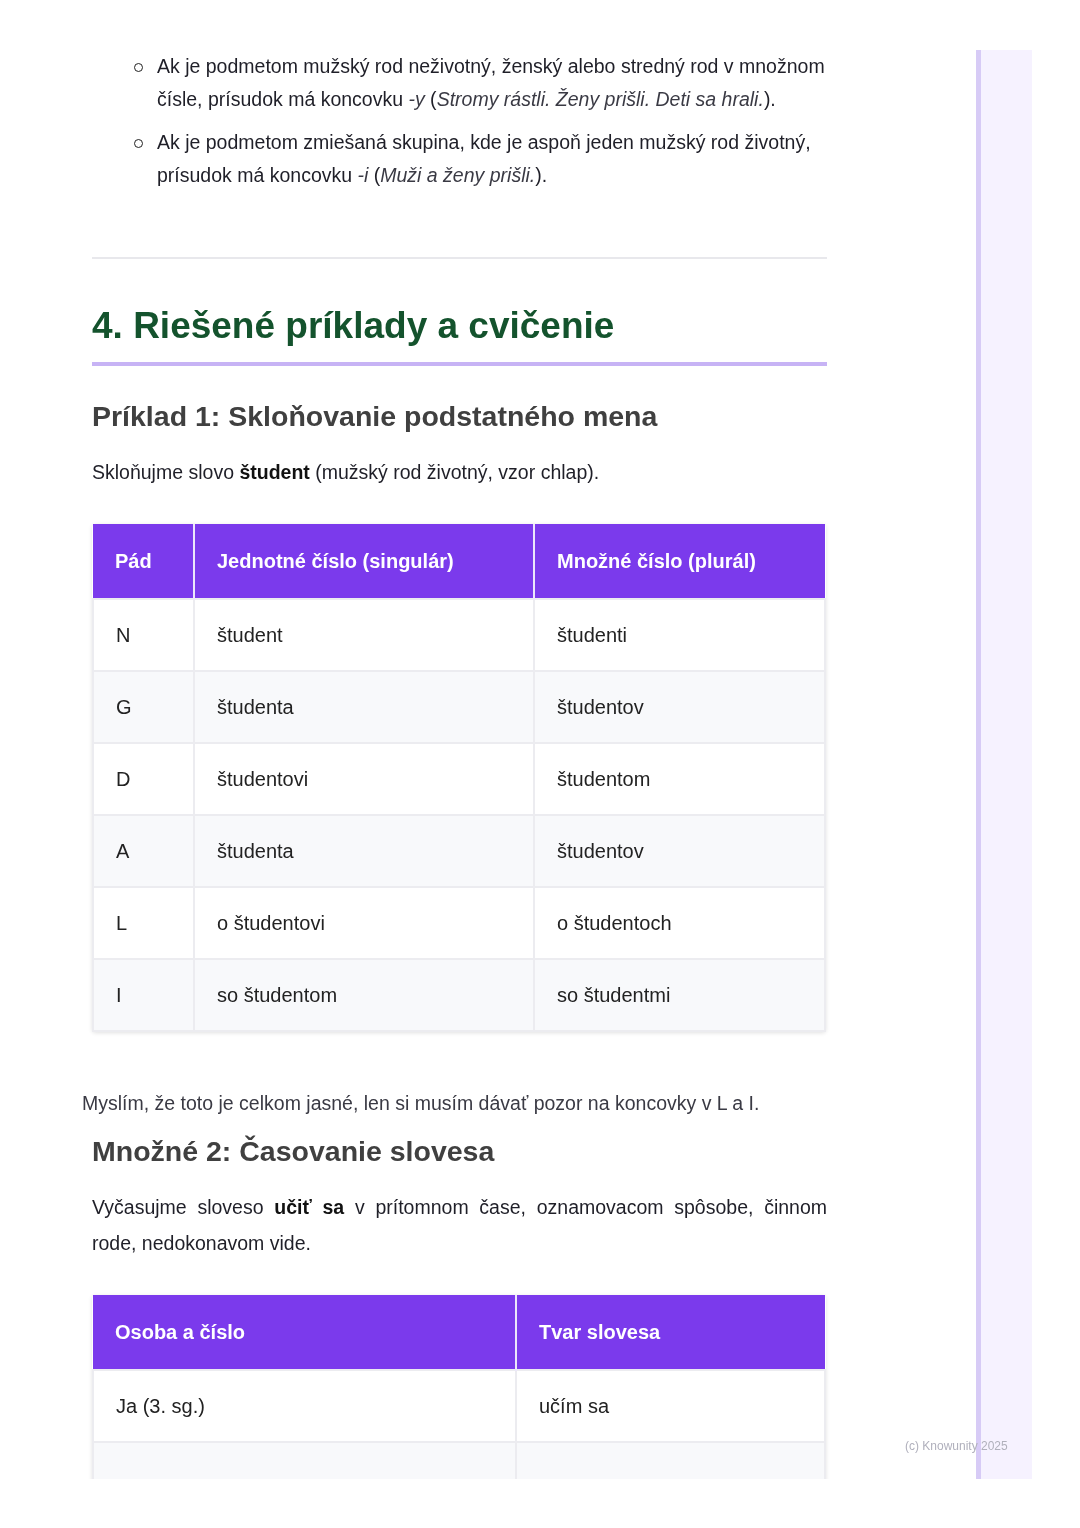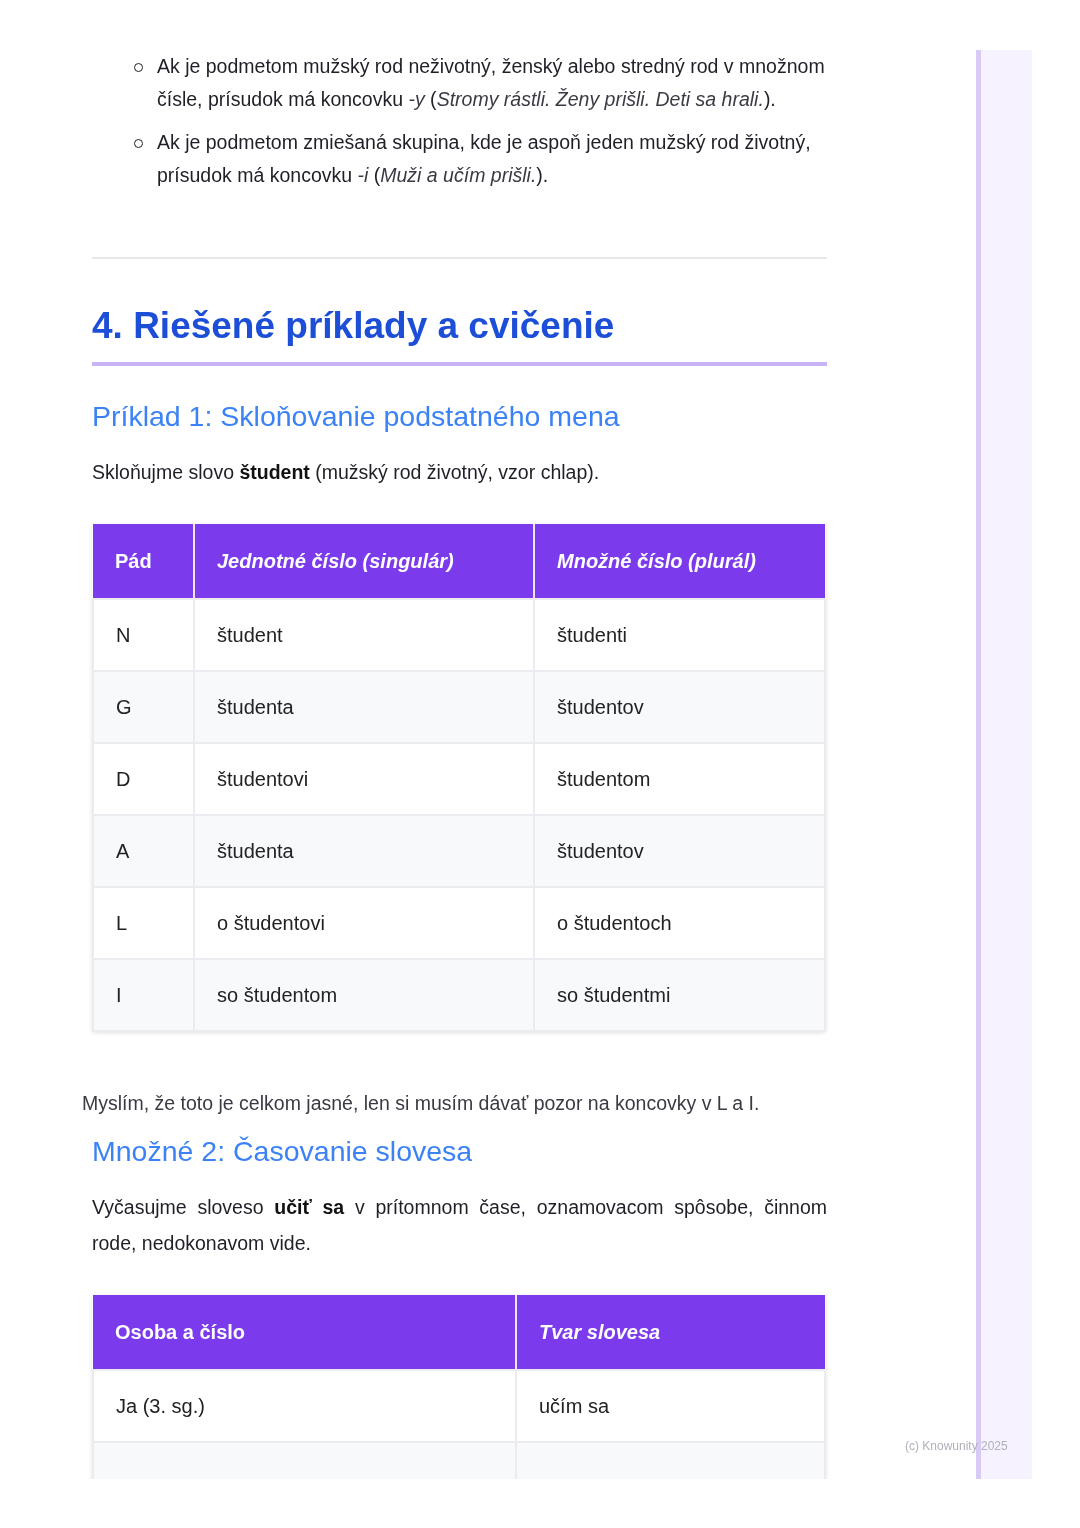--- a/index.html
+++ b/index.html
@@ -3,66 +3,66 @@
 <meta charset="utf-8">
 <style>
   html, body { margin:0; padding:0; background:#ffffff; }
   body { width:1080px; height:1528px; position:relative; overflow:hidden;
          font-family:"Liberation Sans", sans-serif; color:#1f1f28; }
   .bullets { position:absolute; left:92px; top:50px; width:735px; margin:0; padding:0; list-style:none; }
   .bullets li { position:relative; padding-left:65px; font-size:19.5px; line-height:33px; margin-bottom:10px; }
   .bullets li .circ { position:absolute; left:42px; top:13px; width:7px; height:7px; border:1.6px solid #222; border-radius:50%; }
   .bullets em { font-style:italic; color:#3a3a44; }
   .hr { position:absolute; left:92px; top:257px; width:735px; height:2px; background:#e8e8ec; }
-  .h1 { position:absolute; left:92px; top:300px; font-size:37px; font-weight:bold; color:#1d4ed8; margin:0; line-height:52px; }
+  .h1 { position:absolute; left:92px; top:300px; font-size:37px; font-weight:bold; color:#14532d; margin:0; line-height:52px; }
   .h1-rule { position:absolute; left:92px; top:362px; width:735px; height:4px; background:#c7b3f5; }
-  .h2 { position:absolute; left:92px; font-size:28.5px; font-weight:normal; color:#3b82f6; margin:0; line-height:40px; }
+  .h2 { position:absolute; left:92px; font-size:28.5px; font-weight:bold; color:#404040; margin:0; line-height:40px; }
   .p { position:absolute; left:92px; width:735px; font-size:19.5px; line-height:36px; margin:0; }
   .p b { font-weight:bold; color:#111; }
   .p.just { text-align:justify; text-align-last:left; }
   .note { position:absolute; left:82px; top:1065px; font-size:19.5px; color:#3a3a44; line-height:36px; }
   table { position:absolute; left:92px; width:734px; border-collapse:collapse; font-size:20px;
           box-shadow:0 1px 4px rgba(0,0,0,0.12); border-radius:4px; }
   th { background:#7b3aec; color:#fff; font-weight:bold; text-align:left; padding:0 22px; height:74px; border-right:2px solid #ece6fb; }
-  th:last-child { border-right:none;font-style:italic; }
+  th:last-child { border-right:none; }
   td { padding:0 22px; height:70px; border:2px solid #ececf0; color:#222; }
   tr.alt td { background:#f8f9fb; }
   .t1 { top:524px; }
   .t2 { top:1295px; }
   .clip { position:absolute; left:0; top:1479px; width:1080px; height:49px; background:#ffffff; }
   .sidepanel { position:absolute; left:976px; top:50px; width:56px; height:1429px; background:#f6f2ff; border-left:5px solid #d7cbf6; box-sizing:border-box; }
   .footer { position:absolute; left:905px; top:1439px; font-size:12px; color:#b0b0bc; }
 </style>
 </head>
 <body>
 
 <ul class="bullets">
   <li>
     <span class="circ"></span>
     <span>Ak je podmetom mužský rod neživotný, ženský alebo stredný rod v množnom čísle, prísudok má koncovku </span><em>-y</em><span> (</span><em>Stromy rástli. Ženy prišli. Deti sa hrali.</em><span>).</span>
   </li>
   <li>
     <span class="circ"></span>
-    <span>Ak je podmetom zmiešaná skupina, kde je aspoň jeden mužský rod životný, prísudok má koncovku </span><em>-i</em><span> (</span><em>Muži a učím prišli.</em><span>).</span>
+    <span>Ak je podmetom zmiešaná skupina, kde je aspoň jeden mužský rod životný, prísudok má koncovku </span><em>-i</em><span> (</span><em>Muži a ženy prišli.</em><span>).</span>
   </li>
 </ul>
 
 <div class="hr"></div>
 
 <h1 class="h1">4. Riešené príklady a cvičenie</h1>
 <div class="h1-rule"></div>
 
 <h2 class="h2" style="top:396px;">Príklad 1: Skloňovanie podstatného mena</h2>
 <p class="p" style="top:454px;"><span>Skloňujme slovo </span><b>študent</b><span> (mužský rod životný, vzor chlap).</span></p>
 
 <table class="t1">
   <thead>
     <tr>
       <th style="width:56px;">Pád</th>
-      <th style="width:294px;font-style:italic;">Jednotné číslo (singulár)</th>
+      <th style="width:294px;">Jednotné číslo (singulár)</th>
       <th>Množné číslo (plurál)</th>
     </tr>
   </thead>
   <tbody>
     <tr>
       <td>N</td>
       <td>študent</td>
       <td>študenti</td>
     </tr>
     <tr class="alt">

